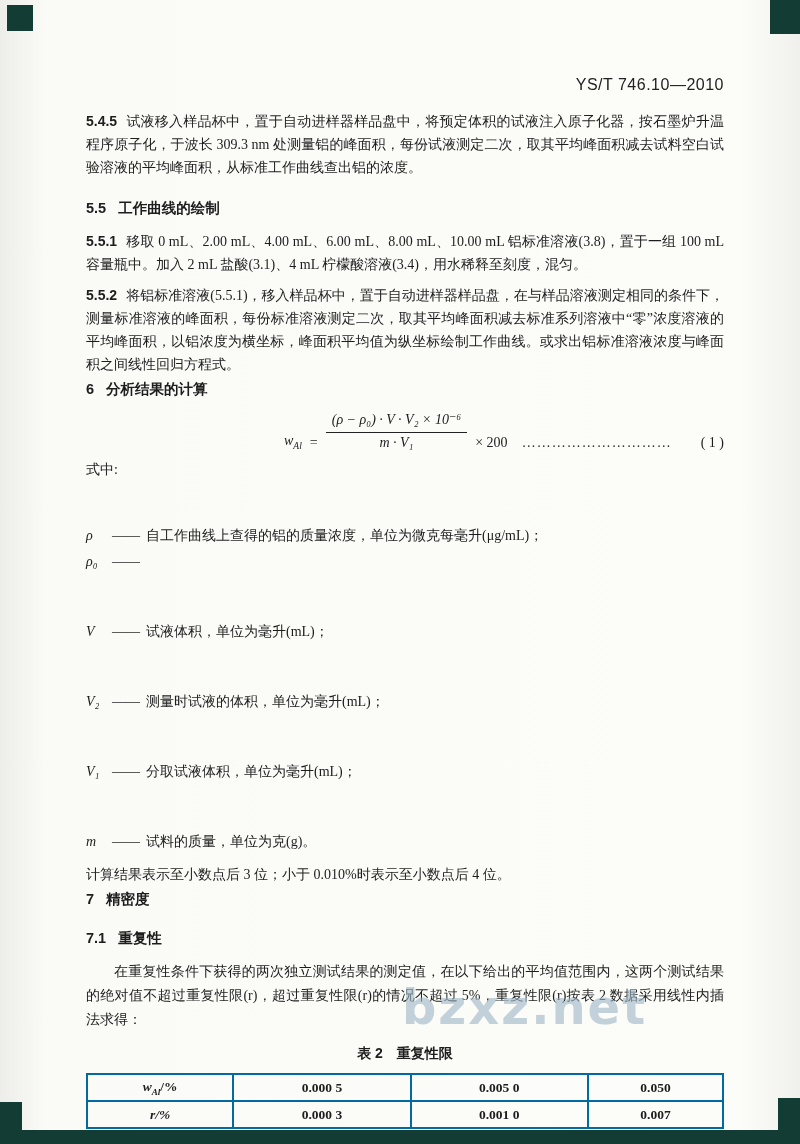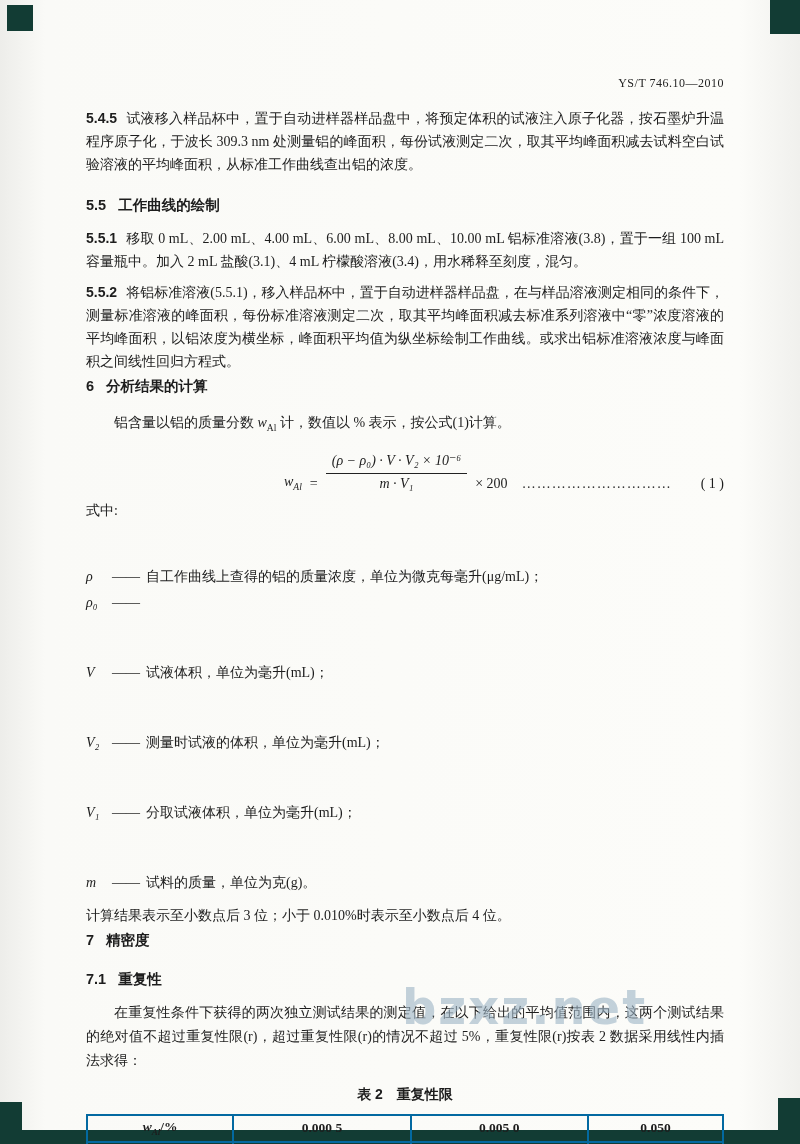--- a/index.html
+++ b/index.html
@@ -12,21 +12,21 @@
   }
   .corner { position:absolute; background:#123c34; }
   .corner.tl { left:7px; top:5px; width:26px; height:26px; }
   .corner.tr { right:0; top:0; width:30px; height:34px; }
   .corner.bl { left:0; bottom:0; width:22px; height:42px; }
   .corner.br { right:0; bottom:0; width:22px; height:46px; }
   .bottom-strip { position:absolute; left:0; right:0; bottom:0; height:14px; background:#123c34; }
 
   .content { position:absolute; left:86px; right:76px; top:76px; font-size:14px; }
 
-  .doc-code { text-align:right; font-size:12px; font-family:Liberation Serif, serif; letter-spacing:.5px; color:#222; }
+  .doc-code { text-align:right; font-size:16px; font-family:Liberation Sans, sans-serif; letter-spacing:.5px; color:#222; }
 
   p.clause { margin-top:16px; line-height:23px; text-align:justify; }
   p.clause .clause-num { font-weight:bold; font-family:"Liberation Sans","DejaVu Sans",sans-serif; margin-right:9px; }
   p.tight { margin-top:12px; }
   p.tighter { margin-top:8px; }
 
   h3.sec { margin-top:20px; font-size:14.5px; font-weight:bold; font-family:"Liberation Sans","DejaVu Sans",sans-serif; }
   h3.sec .sec-num { margin-right:12px; }
 
   p.indent { text-indent:2em; }
@@ -82,21 +82,20 @@
   <p class="clause"><span class="clause-num">5.4.5</span><span>试液移入样品杯中，置于自动进样器样品盘中，将预定体积的试液注入原子化器，按石墨炉升温程序原子化，于波长 309.3 nm 处测量铝的峰面积，每份试液测定二次，取其平均峰面积减去试料空白试验溶液的平均峰面积，从标准工作曲线查出铝的浓度。</span></p>
 
   <h3 class="sec"><span class="sec-num">5.5</span><span>工作曲线的绘制</span></h3>
 
   <p class="clause tight"><span class="clause-num">5.5.1</span><span>移取 0 mL、2.00 mL、4.00 mL、6.00 mL、8.00 mL、10.00 mL 铝标准溶液(3.8)，置于一组 100 mL 容量瓶中。加入 2 mL 盐酸(3.1)、4 mL 柠檬酸溶液(3.4)，用水稀释至刻度，混匀。</span></p>
 
   <p class="clause tighter"><span class="clause-num">5.5.2</span><span>将铝标准溶液(5.5.1)，移入样品杯中，置于自动进样器样品盘，在与样品溶液测定相同的条件下，测量标准溶液的峰面积，每份标准溶液测定二次，取其平均峰面积减去标准系列溶液中“零”浓度溶液的平均峰面积，以铝浓度为横坐标，峰面积平均值为纵坐标绘制工作曲线。或求出铝标准溶液浓度与峰面积之间线性回归方程式。</span></p>
 
   <h3 class="sec major"><span class="sec-num">6</span><span>分析结果的计算</span></h3>
 
-  <p class="clause indent" style="margin-top:15px;"><span>铝含量以铝的质量分数 </span><i>w</i><sub>Al</sub><span> 计，数值以 % 表示，按公式(1)计算。</span></p>
 
   <div class="formula-row">
     <span class="f-lhs"><span>w</span><sub>Al</sub></span>
     <span class="f-eq">=</span>
     <span class="frac">
       <span class="fnum">(ρ − ρ₀) · V · V₂ × 10⁻⁶</span>
       <span class="fden">m · V₁</span>
     </span>
     <span class="f-times">× 200</span>
     <span class="f-dots">…………………………</span>

